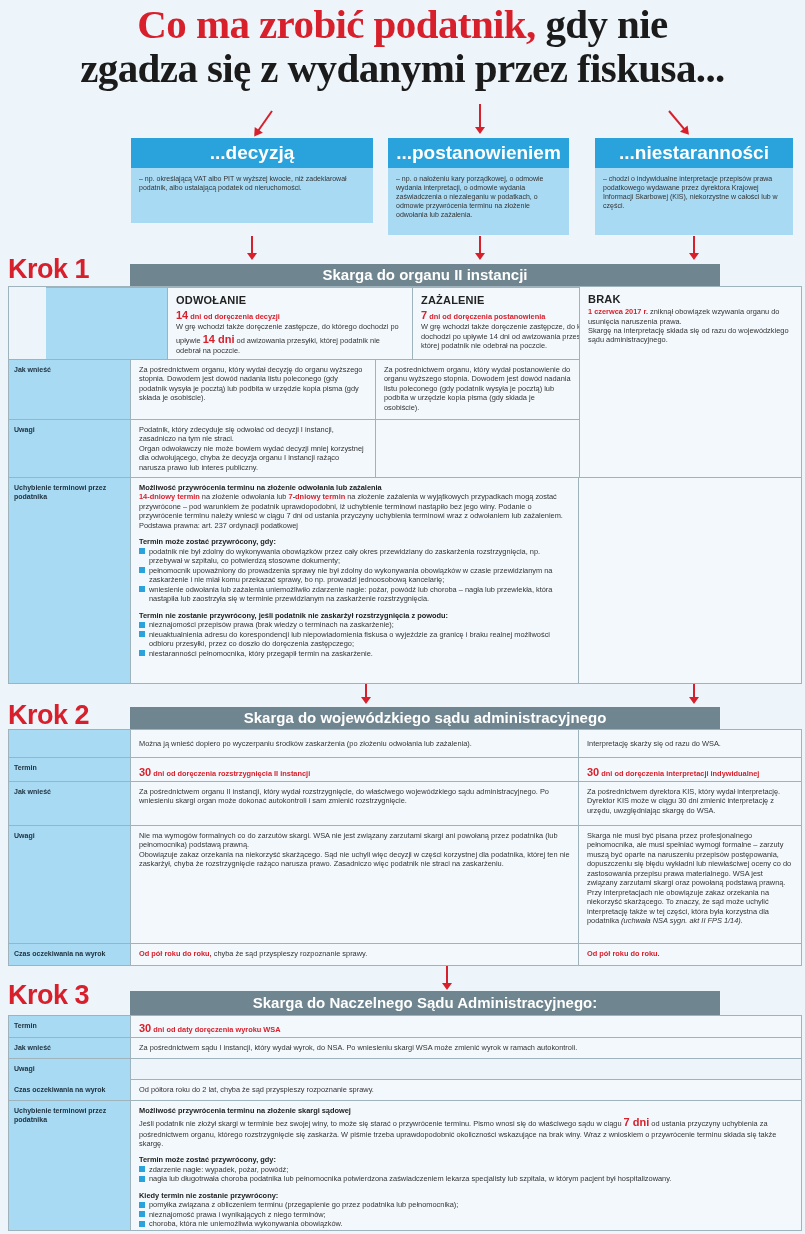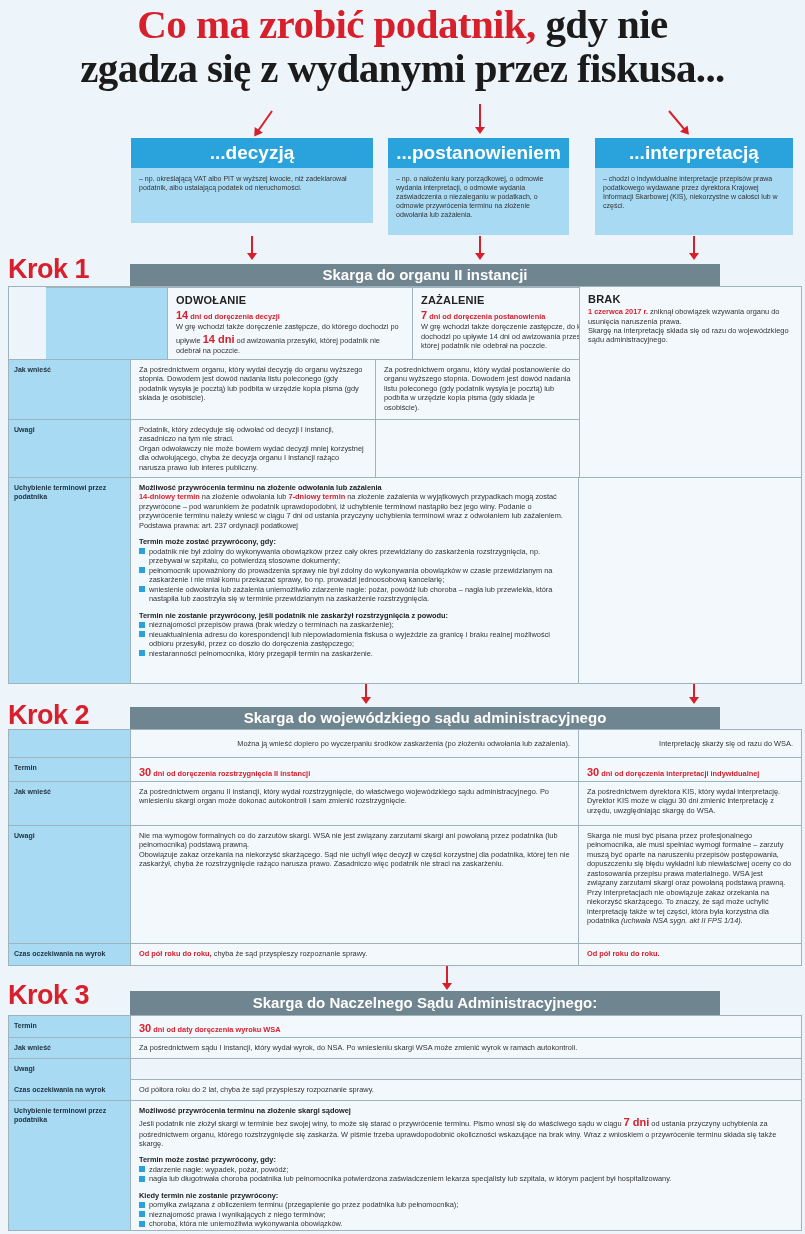--- a/index.html
+++ b/index.html
@@ -45,21 +45,21 @@
 
 <div class="cat" style="left:131px;width:242px;height:85px;">
   <div class="cat-head">...decyzją</div>
   <div class="cat-body">– np. określającą VAT albo PIT w wyższej kwocie, niż zadeklarował podatnik, albo ustalającą podatek od nieruchomości.</div>
 </div>
 <div class="cat" style="left:388px;width:181px;height:97px;">
   <div class="cat-head">...postanowieniem</div>
   <div class="cat-body">– np. o nałożeniu kary porządkowej, o odmowie wydania interpretacji, o odmowie wydania zaświadczenia o niezaleganiu w podatkach, o odmowie przywrócenia terminu na złożenie odwołania lub zażalenia.</div>
 </div>
 <div class="cat" style="left:595px;width:198px;height:97px;">
-  <div class="cat-head">...interpretacją</div>
+  <div class="cat-head">...niestaranności</div>
   <div class="cat-body">– chodzi o indywidualne interpretacje przepisów prawa podatkowego wydawane przez dyrektora Krajowej Informacji Skarbowej (KIS), niekorzystne w całości lub w części.</div>
 </div>
 
 <div class="arrow" style="left:251px;top:236px;height:18px;"></div>
 <div class="arrow" style="left:479px;top:236px;height:18px;"></div>
 <div class="arrow" style="left:693px;top:236px;height:18px;"></div>
 
 <div class="krok" style="top:252px;">Krok 1</div>
 <div class="step-head" style="top:264px;">Skarga do organu II instancji</div>
 
@@ -125,21 +125,21 @@
   </div>
 </div>
 
 <div class="arrow" style="left:365px;top:684px;height:14px;"></div>
 <div class="arrow" style="left:693px;top:684px;height:14px;"></div>
 
 <div class="krok" style="top:698px;">Krok 2</div>
 <div class="step-head" style="top:707px;">Skarga do wojewódzkiego sądu administracyjnego</div>
 
 <div class="grid" style="top:729px;">
-  <div class="row" style="height:27px;text-align:right;">
+  <div class="row" style="height:27px;">
     <div class="lbl"></div>
     <div class="c" style="width:448px;padding-top:9px;">Można ją wnieść dopiero po wyczerpaniu środków zaskarżenia (po złożeniu odwołania lub zażalenia).</div>
     <div class="c" style="flex:1;padding-top:9px;">Interpretację skarży się od razu do WSA.</div>
   </div>
   <div class="row" style="height:24px;">
     <div class="lbl">Termin</div>
     <div class="c r" style="width:448px;padding-top:7px;"><span class="big">30</span><span> dni od doręczenia rozstrzygnięcia II instancji</span></div>
     <div class="c r" style="flex:1;padding-top:7px;"><span class="big">30</span><span> dni od doręczenia interpretacji indywidualnej</span></div>
   </div>
   <div class="row" style="height:44px;">

